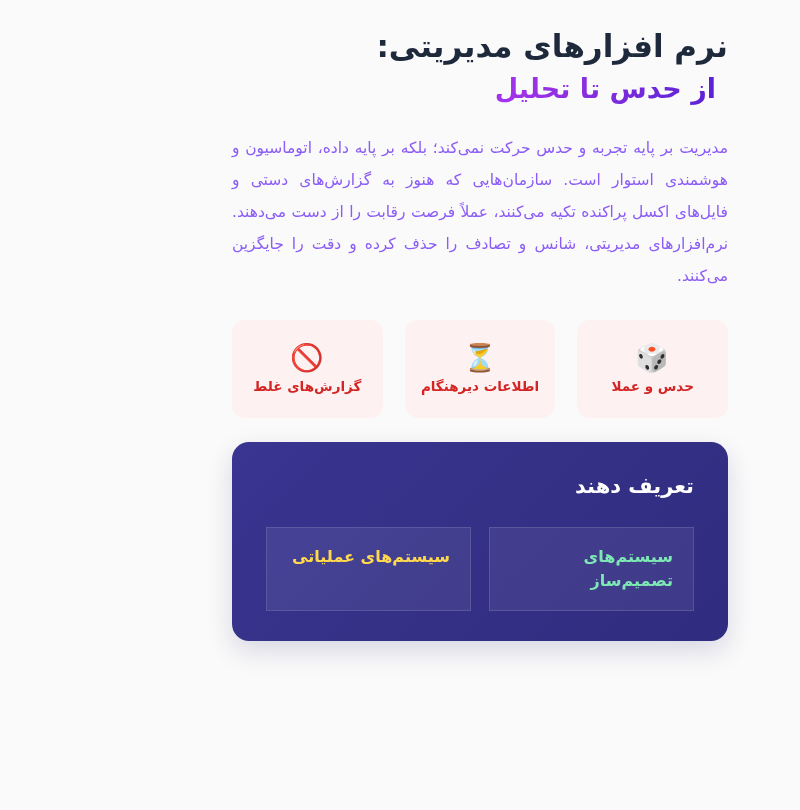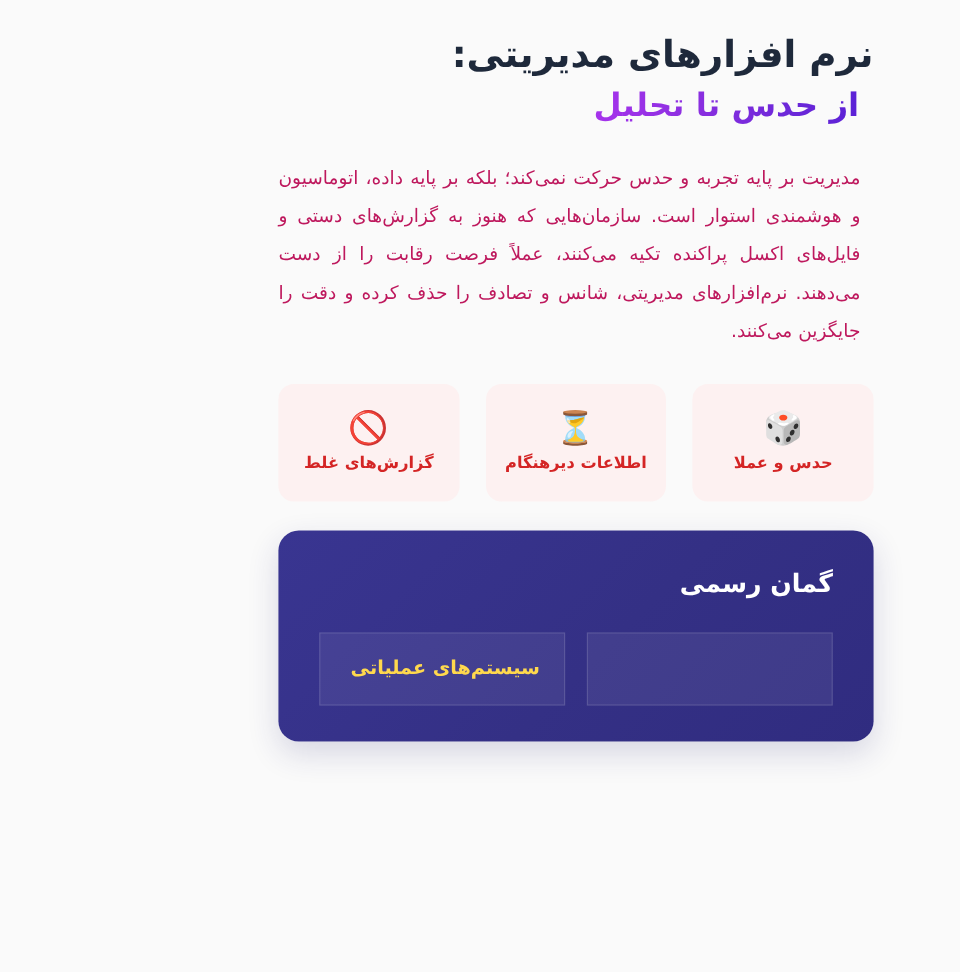--- a/index.html
+++ b/index.html
@@ -44,24 +44,24 @@
     background-image: linear-gradient(to left, #5b21d6 0%, #6d28d9 28%, #8b2fe0 62%, #a633ec 100%);
     -webkit-background-clip: text;
     background-clip: text;
     color: transparent;
     -webkit-text-fill-color: transparent;
     display: inline-block;
   }
 
   
   .intro {
-    margin: 26px 11px 0 0;
+    margin: 26px 0 0 0;
     font-size: 15.5px;
     line-height: 2.06;
-    color: #be185d;
+    color: #8b5cf6;
     text-align: justify;
     text-align-last: right;
   }
 
   
   .pain-cards {
     display: flex;
     gap: 22px;
     margin-top: 27px;
   }
@@ -169,26 +169,27 @@
 
     <div class="pain-card">
       <div class="pain-card-icon">🚫</div>
       <div class="pain-card-label">گزارش‌های غلط</div>
     </div>
 
   </div>
 
   <div class="definition-panel">
 
-    <h3 class="definition-title">گمان رسمی</h3>
+    <h3 class="definition-title">تعریف دهند</h3>
 
 
     <div class="subcards">
 
       <div class="subcard">
+        <h4 class="subcard-title accent-green">سیستم‌های تصمیم‌ساز</h4>
       </div>
 
       <div class="subcard">
         <h4 class="subcard-title accent-yellow">سیستم‌های عملیاتی</h4>
       </div>
 
     </div>
   </div>
 
 </div>

